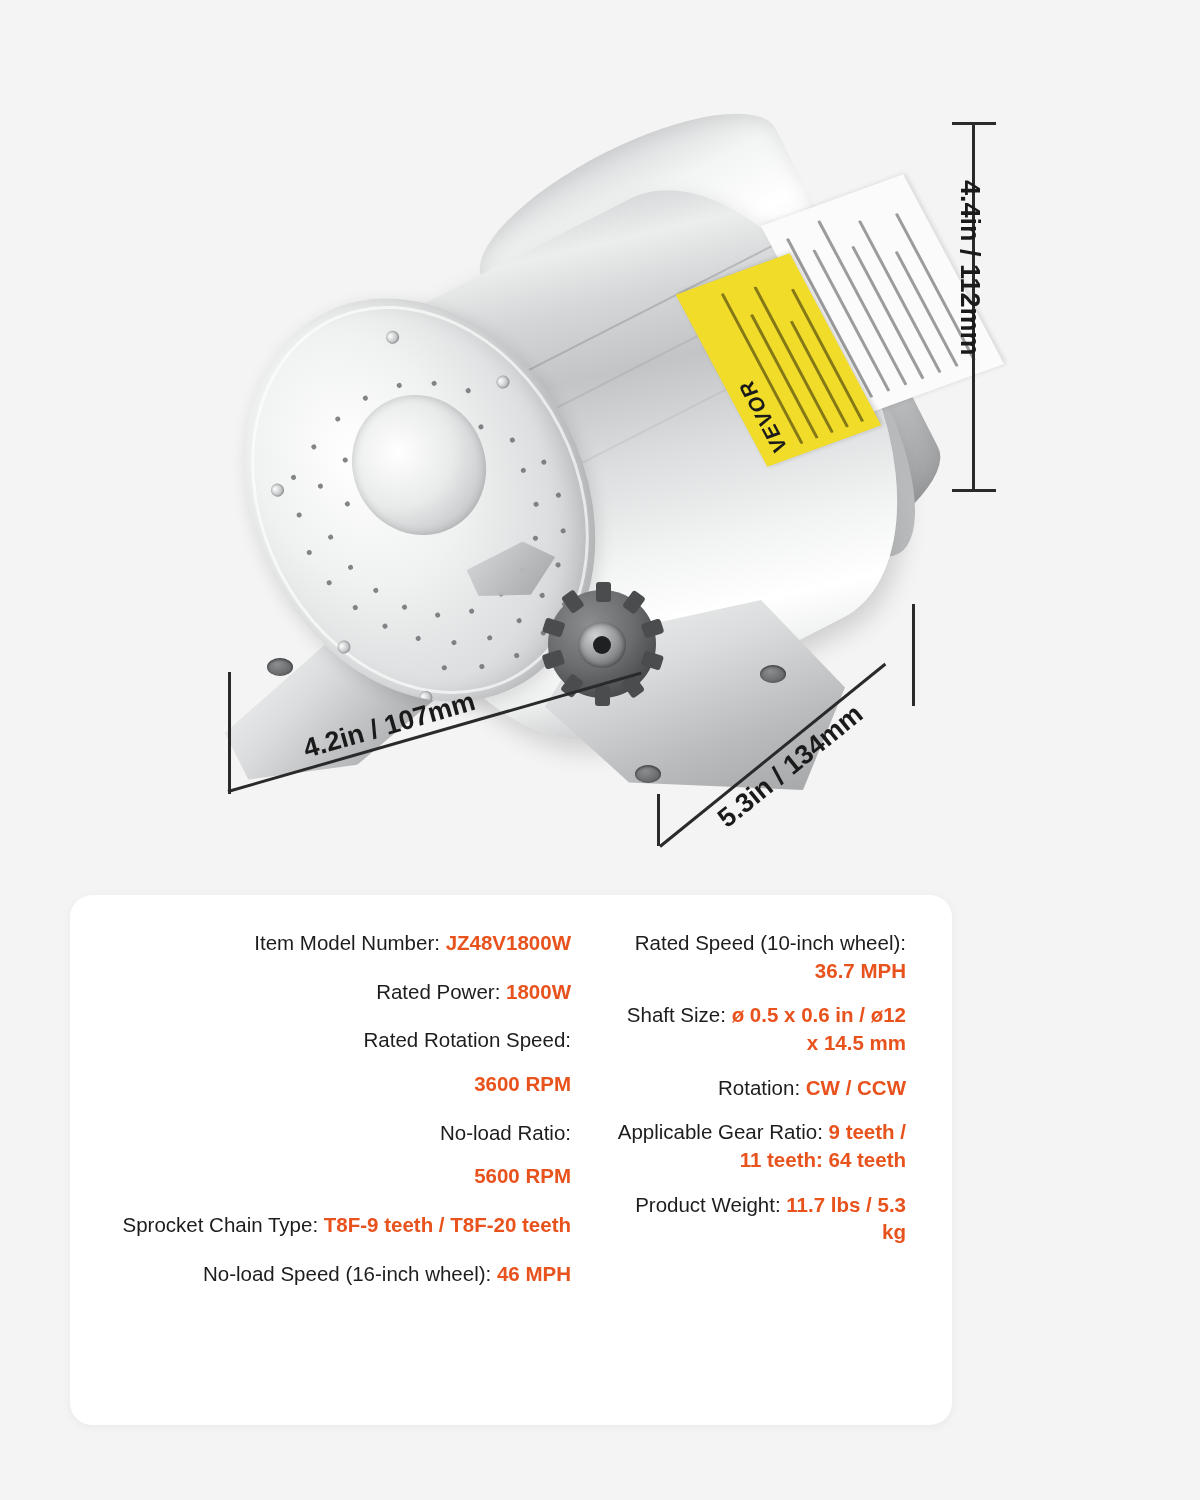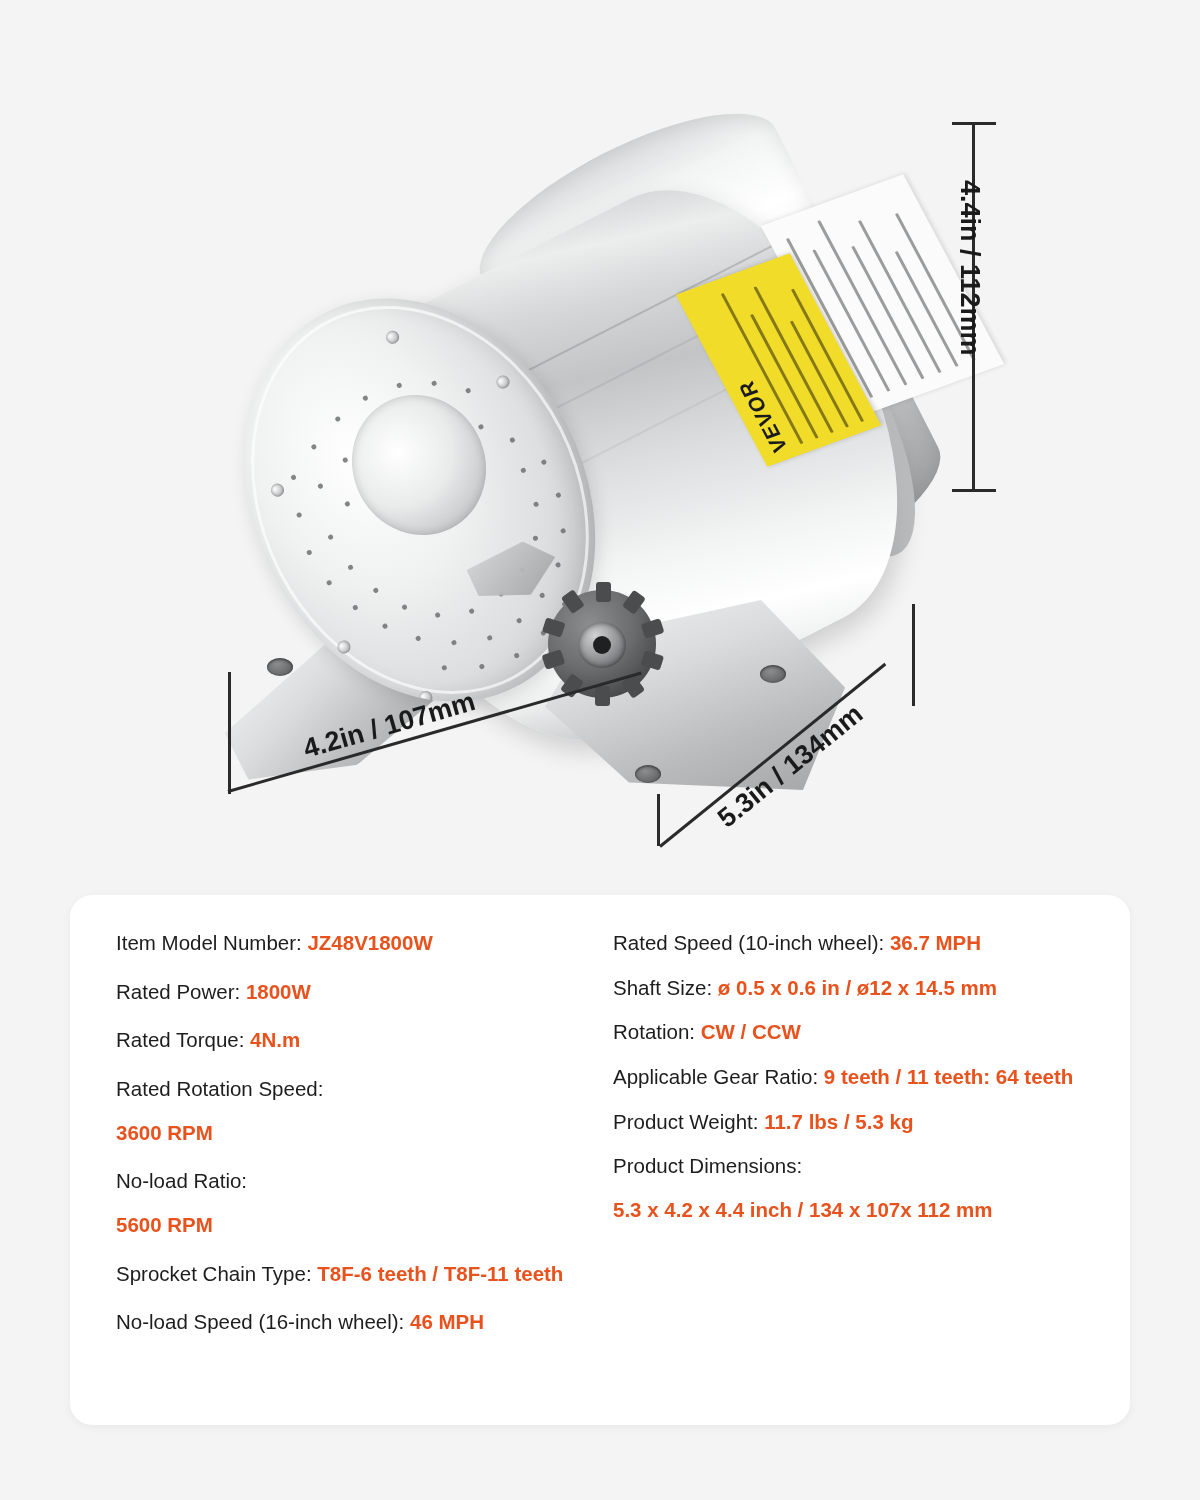--- a/index.html
+++ b/index.html
@@ -245,25 +245,26 @@
   }
   .tick {
     position: absolute;
     background: #2a2a2a;
   }
 
   
   .card {
     position: absolute;
     left: 70px; top: 895px;
-    width: 1060px; height: 530px;
+    width: 882px; height: 530px;
     background: #ffffff;
     border-radius: 22px;
     box-shadow: 0 2px 10px rgba(0,0,0,.05);
     padding: 34px 46px;
+    text-align: right;
   }
   .cols {
     display: flex;
     gap: 42px;
     height: 100%;
   }
   .col { flex: 1; }
   .col-left { flex: 0 0 455px; }
   .spec {
     font-size: 20.5px;
@@ -423,30 +424,27 @@
     <div class="cols">
 
       <div class="col col-left">
         <div class="spec">
           <span>Item Model Number: </span><span class="val">JZ48V1800W</span>
         </div>
         <div class="spec">
           <span>Rated Power: </span><span class="val">1800W</span>
         </div>
         <div class="spec">
-          <span>Rated Torque: </span><span class="val">4N.m</span>
-        </div>
-        <div class="spec">
           <span>Rated Rotation Speed:</span><span class="val-block">3600 RPM</span>
         </div>
         <div class="spec">
           <span>No-load Ratio:</span><span class="val-block">5600 RPM</span>
         </div>
         <div class="spec">
-          <span>Sprocket Chain Type: </span><span class="val">T8F-6 teeth / T8F-11 teeth</span>
+          <span>Sprocket Chain Type: </span><span class="val">T8F-9 teeth / T8F-20 teeth</span>
         </div>
         <div class="spec">
           <span>No-load Speed (16-inch wheel): </span><span class="val">46 MPH</span>
         </div>
       </div>
 
       <div class="col col-right">
         <div class="spec">
           <span>Rated Speed (10-inch wheel): </span><span class="val">36.7 MPH</span>
         </div>
@@ -454,22 +452,19 @@
           <span>Shaft Size: </span><span class="val">ø 0.5 x 0.6 in / ø12 x 14.5 mm</span>
         </div>
         <div class="spec">
           <span>Rotation: </span><span class="val">CW / CCW</span>
         </div>
         <div class="spec">
           <span>Applicable Gear Ratio: </span><span class="val">9 teeth / 11 teeth: 64 teeth</span>
         </div>
         <div class="spec">
           <span>Product Weight: </span><span class="val">11.7 lbs / 5.3 kg</span>
-        </div>
-        <div class="spec">
-          <span>Product Dimensions:</span><span class="val-block">5.3 x 4.2 x 4.4 inch / 134 x 107x 112 mm</span>
         </div>
       </div>
 
     </div>
   </div>
 
 </div>
 
 </body></html>

